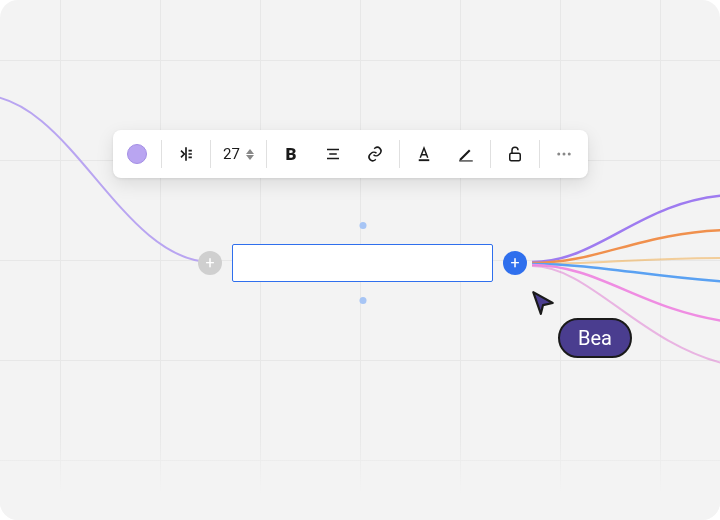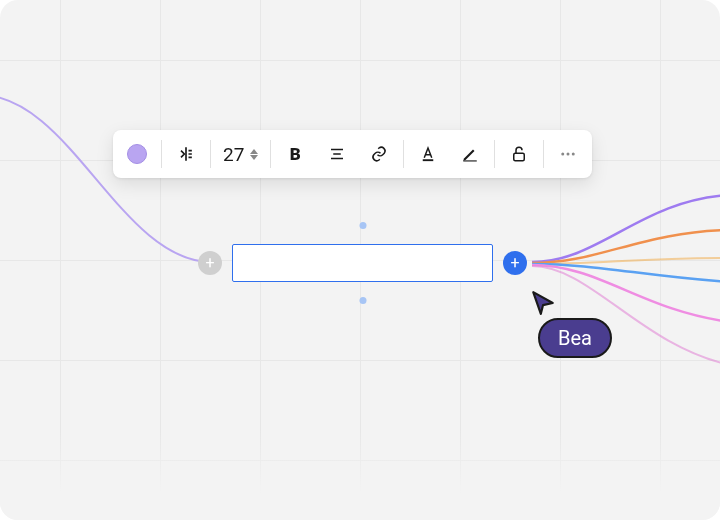--- a/index.html
+++ b/index.html
@@ -64,21 +64,21 @@
     margin: 0 2px;
   }
   .fontsize-group {
     display: flex;
     align-items: center;
     gap: 6px;
     padding: 0 8px;
     height: 40px;
   }
   .fontsize-val {
-    font-size: 19px;
+    font-size: 15px;
     color: #1a1a1a;
   }
   .stepper {
     display: flex;
     flex-direction: column;
     gap: 1px;
   }
   .stepper .arrow {
     width: 0; height: 0;
     border-left: 4px solid transparent;
@@ -143,21 +143,21 @@
   .plus { font-size: 16px; line-height: 1; font-weight: 400; }
   
   .collab-cursor {
     position: absolute;
     top: 290px;
     left: 530px;
   }
   .collab-label {
     position: absolute;
     top: 28px;
-    left: 8px;
+    left: 28px;
     background: #4a3d8f;
     color: #fff;
     border: 2.5px solid #1a1a1a;
     border-radius: 999px;
     padding: 6px 18px;
     font-size: 20px;
   }
   
   .fade {
     position: absolute;

